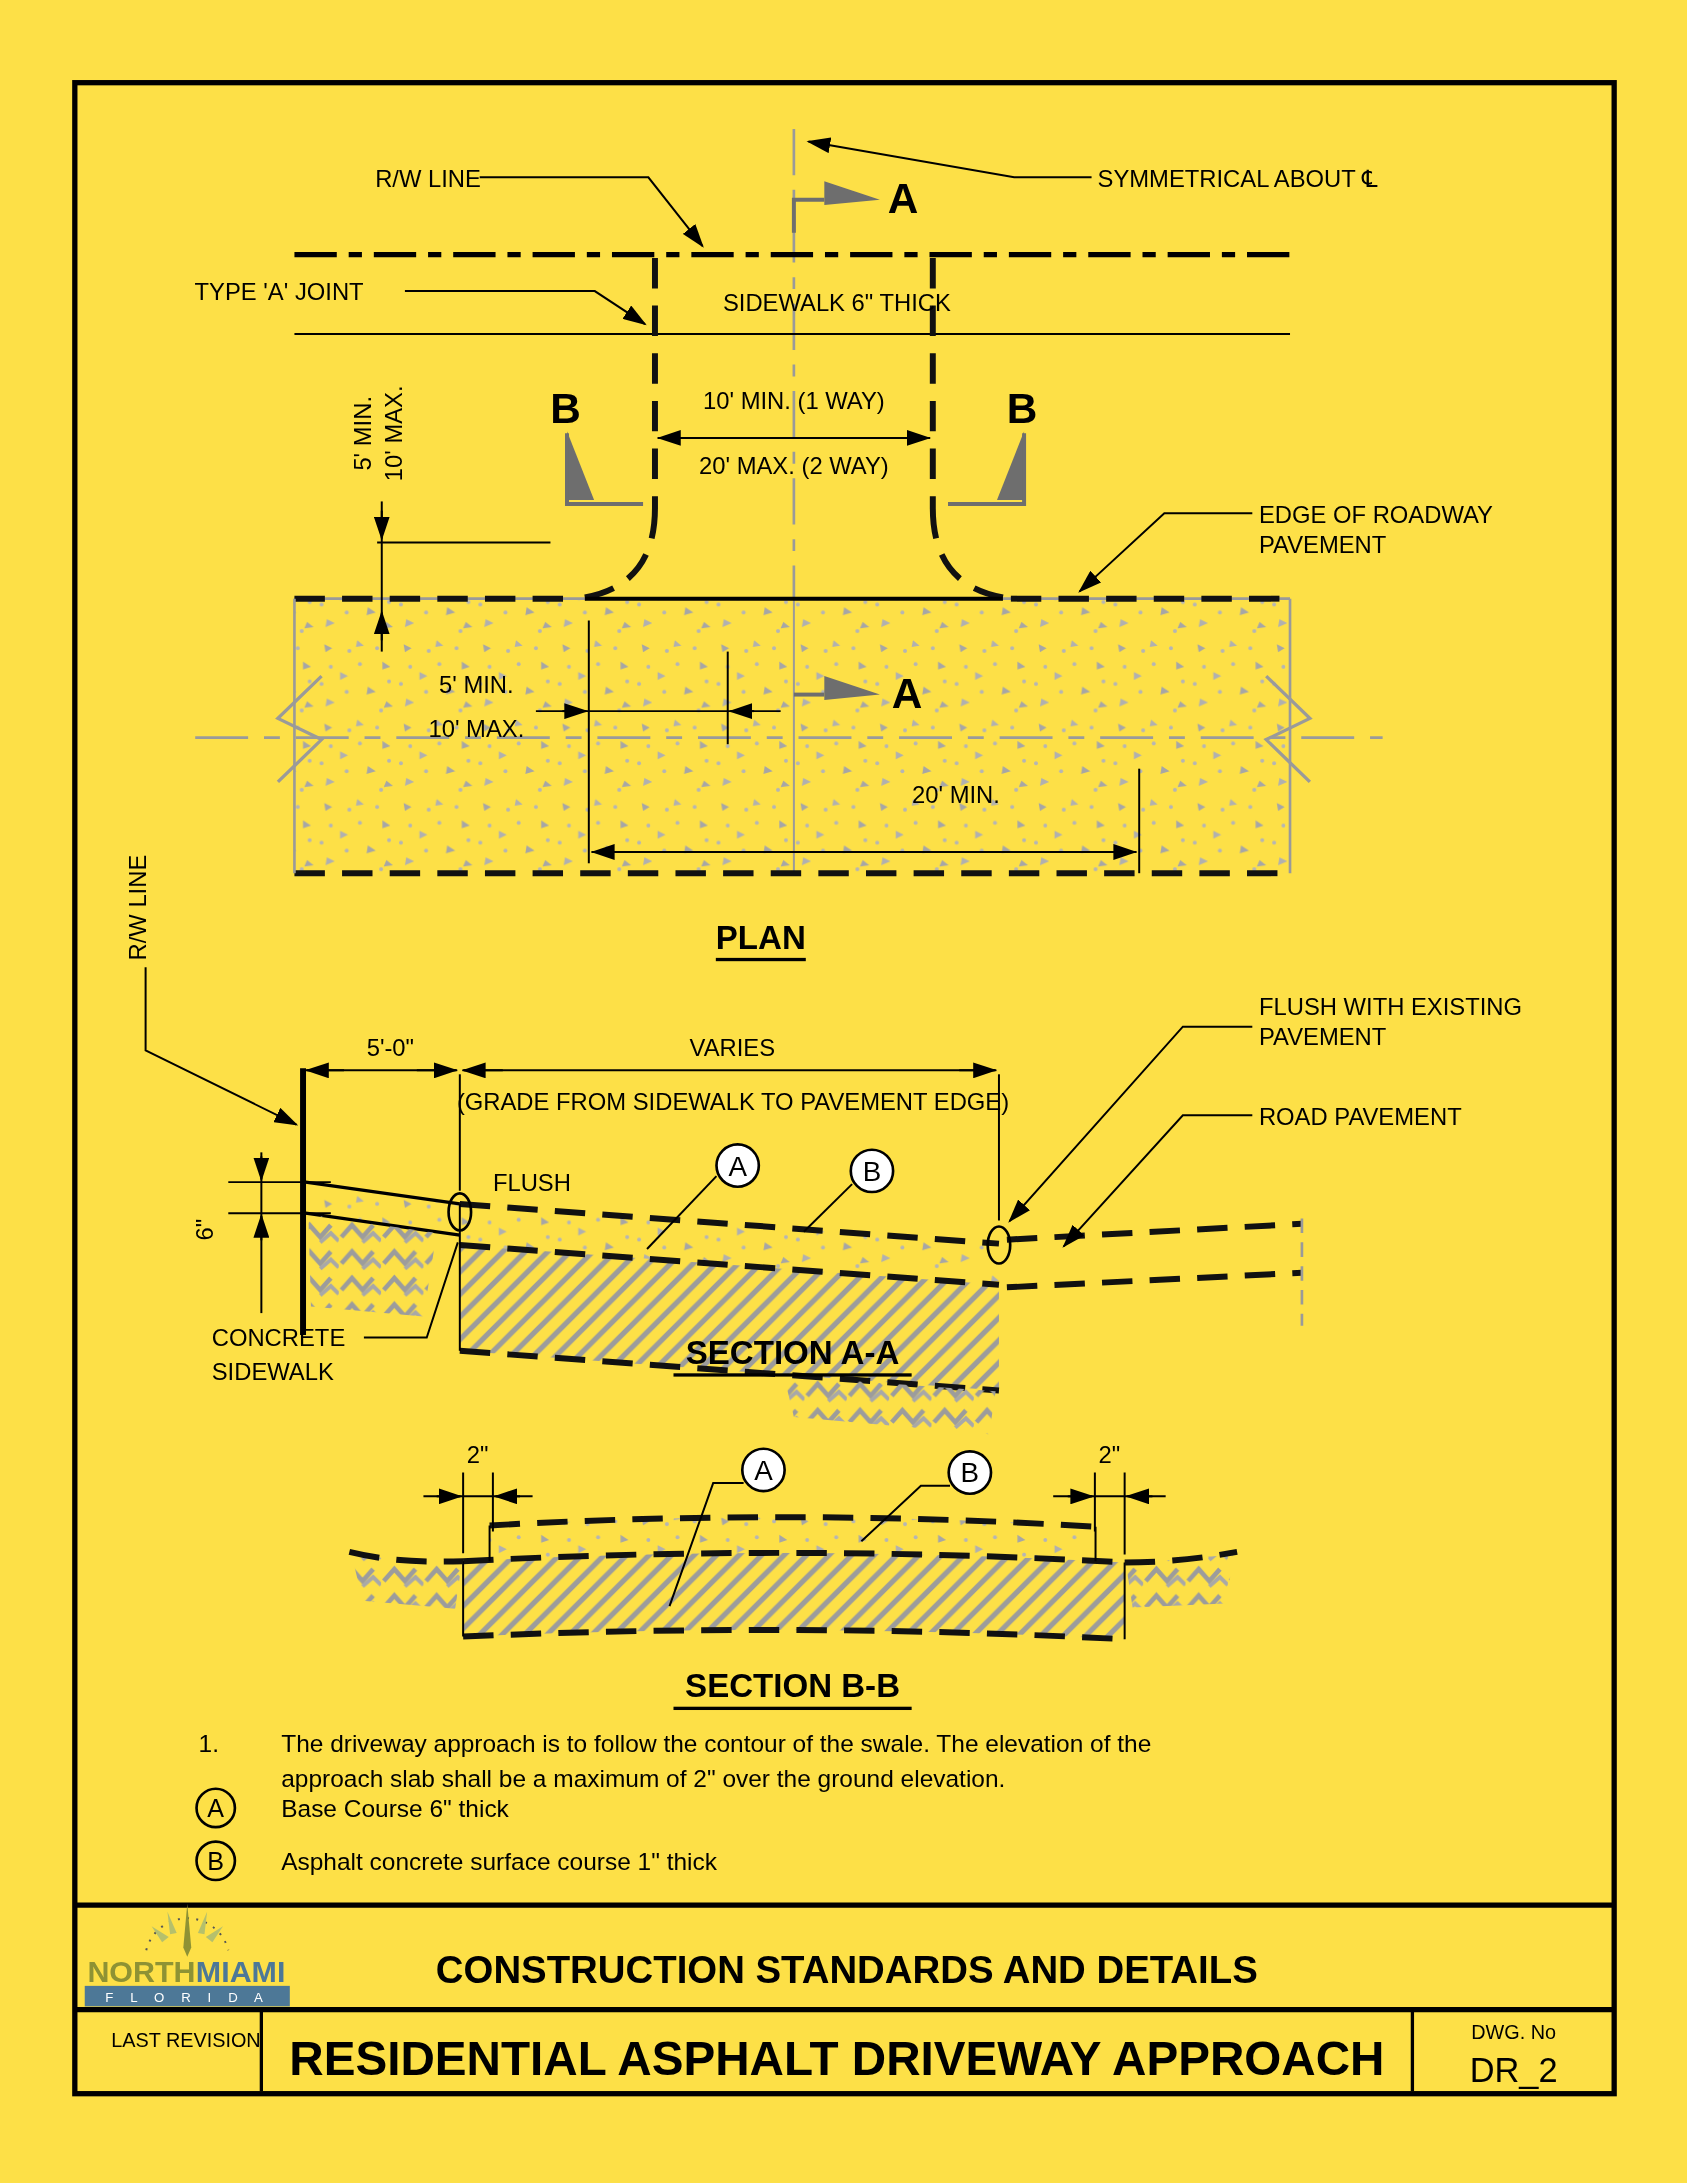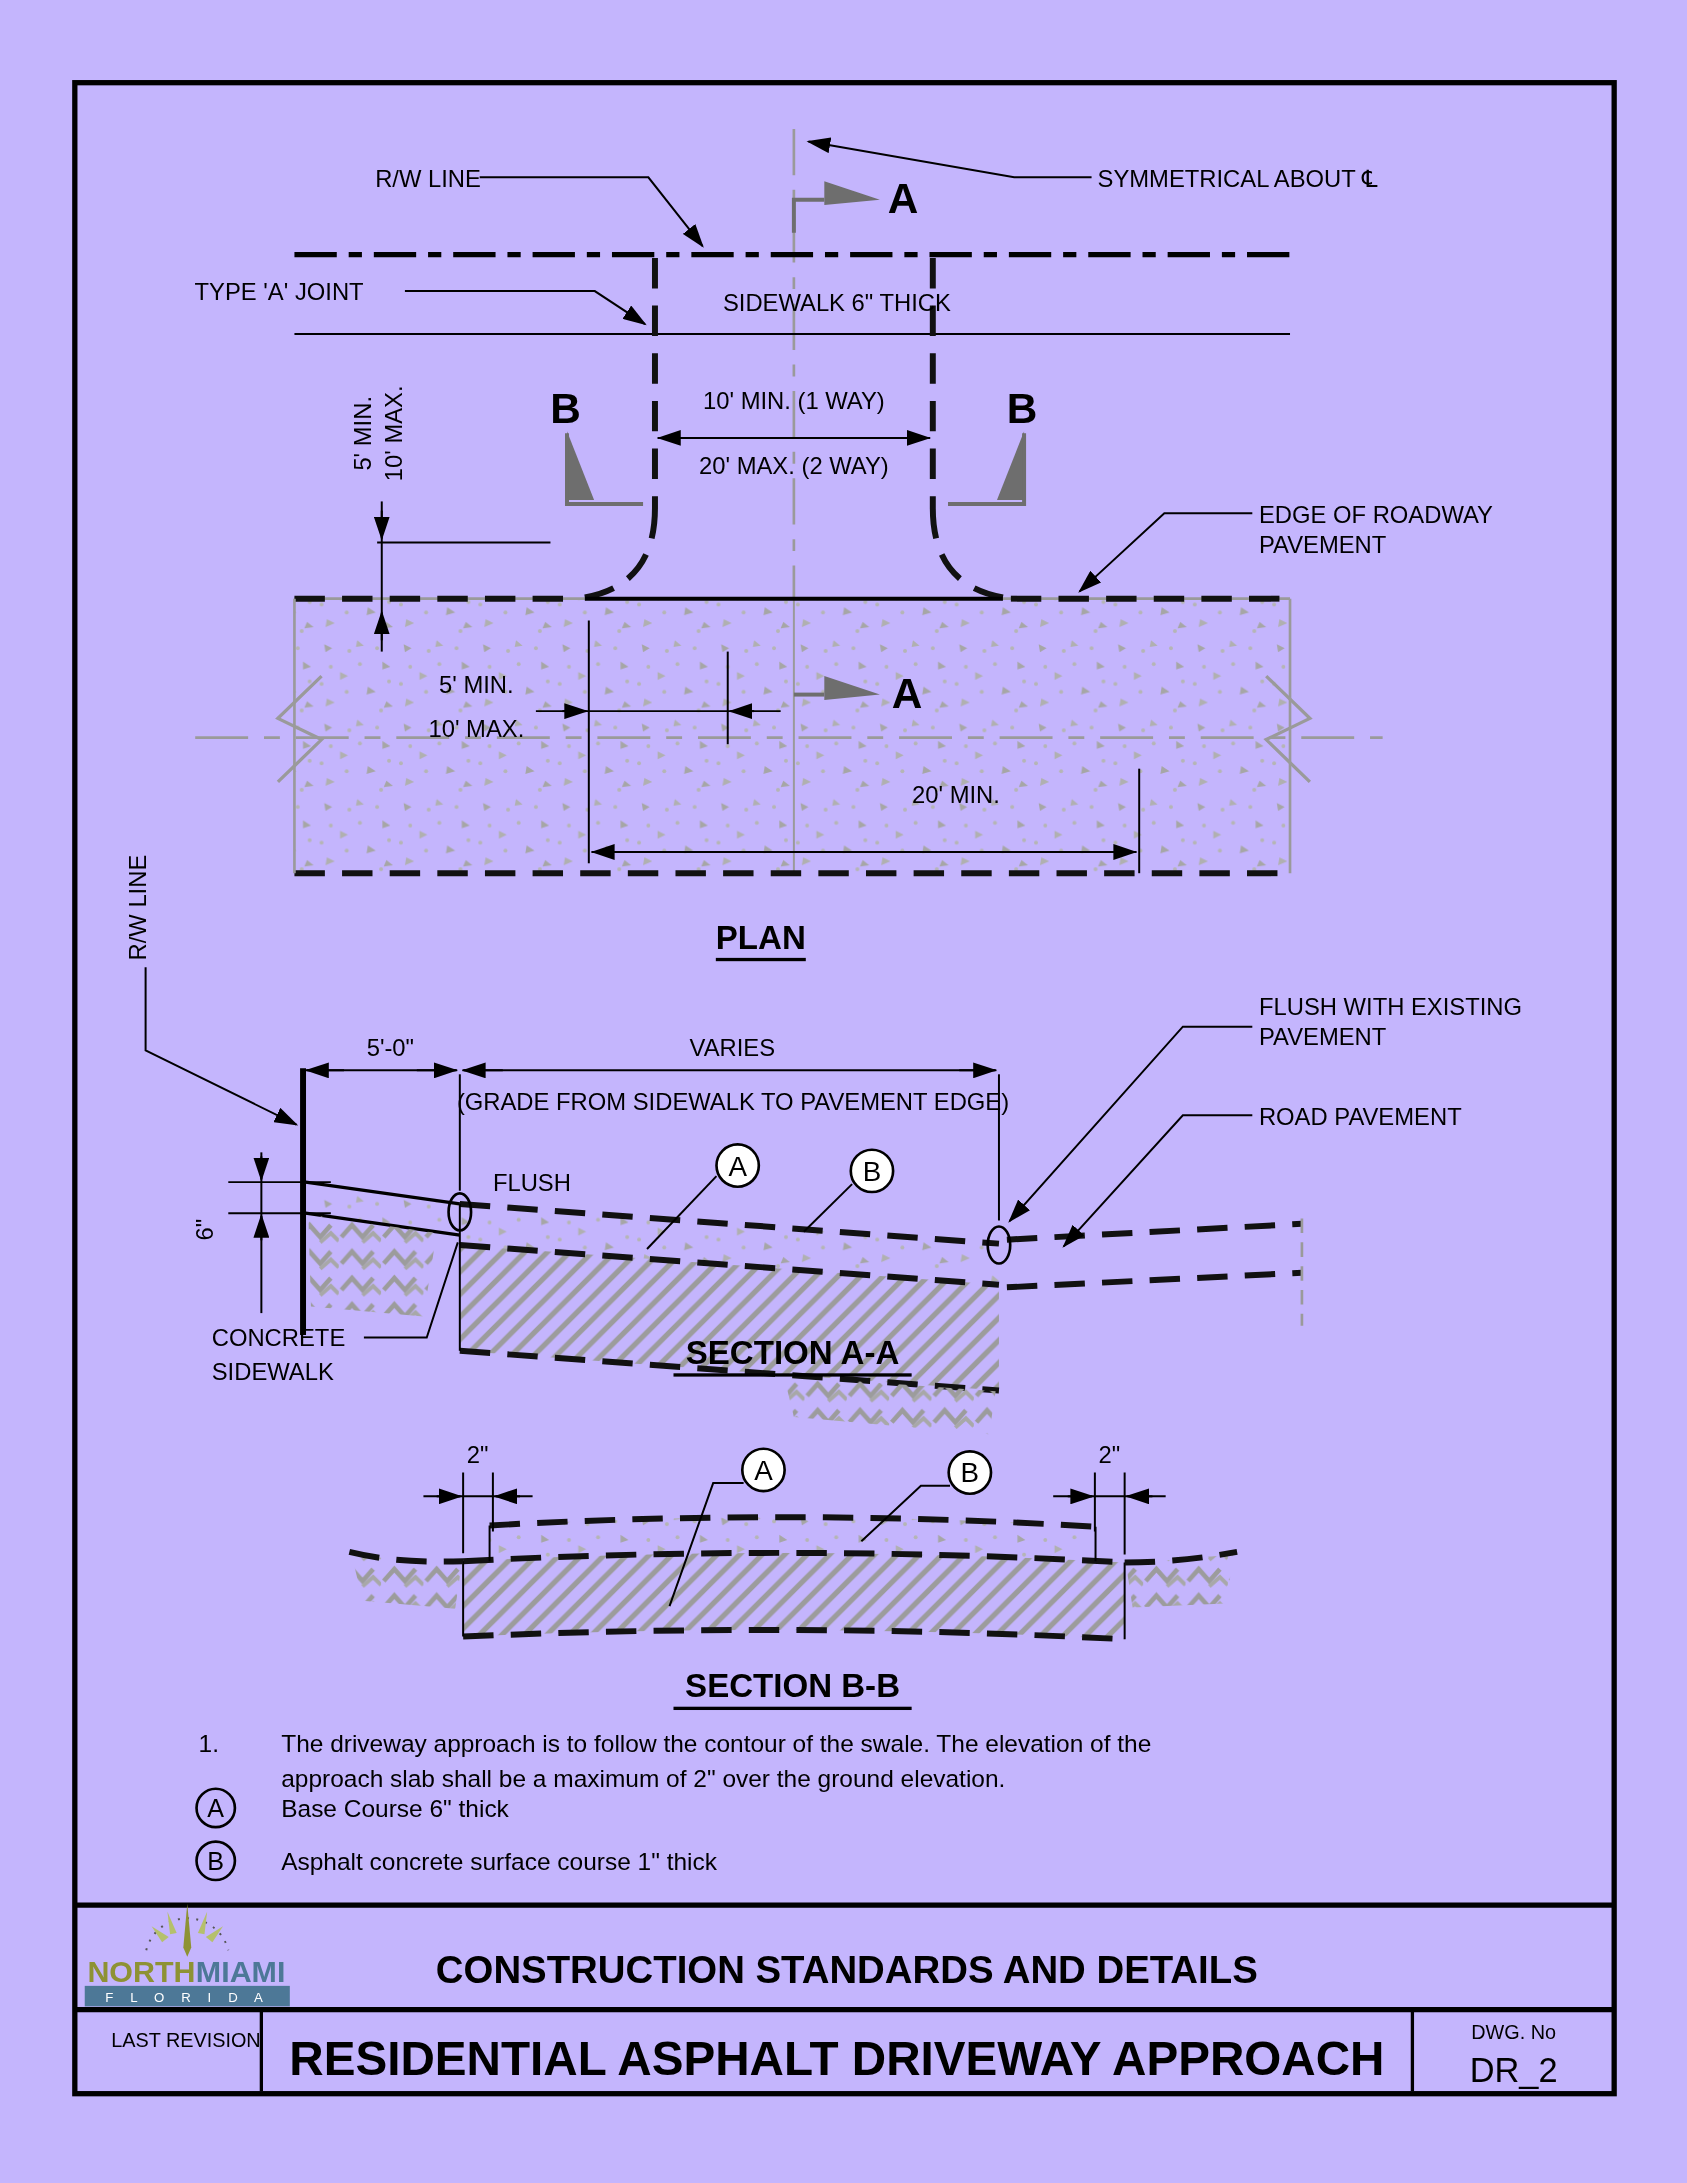--- a/index.html
+++ b/index.html
@@ -1,16 +1,16 @@
 <!DOCTYPE html>
 <html style="font-size:10.6px"><head>
 <meta charset="utf-8">
 <style>
   html,body{margin:0;padding:0;background:#ffffff;}
-  .page{width:1687px;height:2183px;position:relative;background:#c4b5fd;}
+  .page{width:1687px;height:2183px;position:relative;background:#fde047;}
   text{font-family:"Liberation Sans","DejaVu Sans",sans-serif;fill:#000;}
   .lbl{font-size:36px;}
   .dim{font-size:36px;}
   .ttl{font-size:50px;font-weight:bold;}
   .mk{font-size:64px;font-weight:bold;}
   .cl{font-size:42px;}
   .note{font-size:37px;}
   .thin{stroke:#000;stroke-width:3;fill:none;}
   .med{stroke:#000;stroke-width:5;fill:none;}
   .dashthk{stroke:#111;stroke-width:9;fill:none;stroke-dasharray:46 26;}

